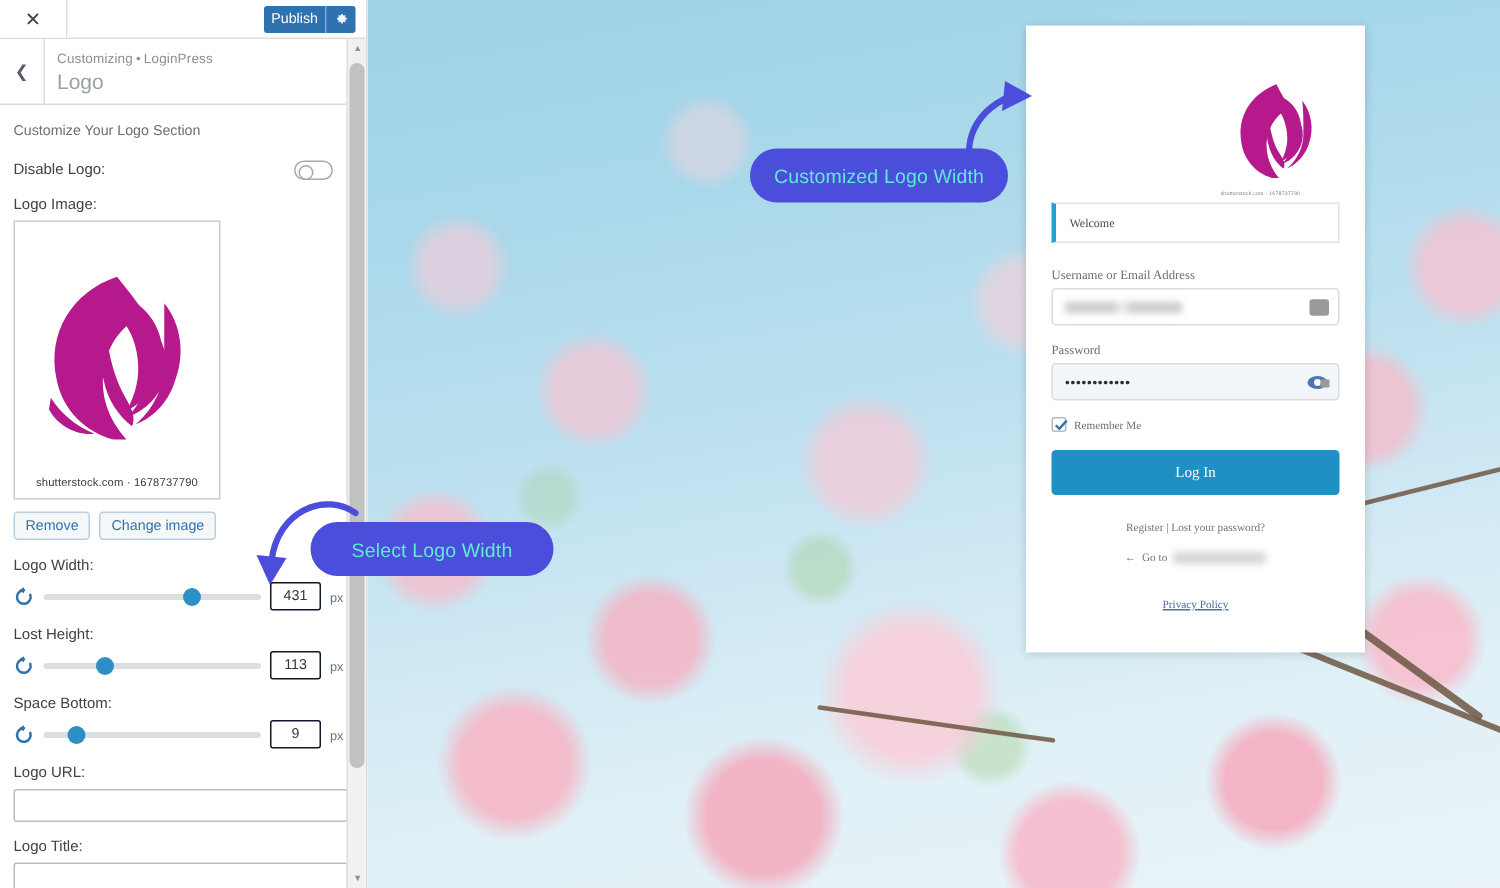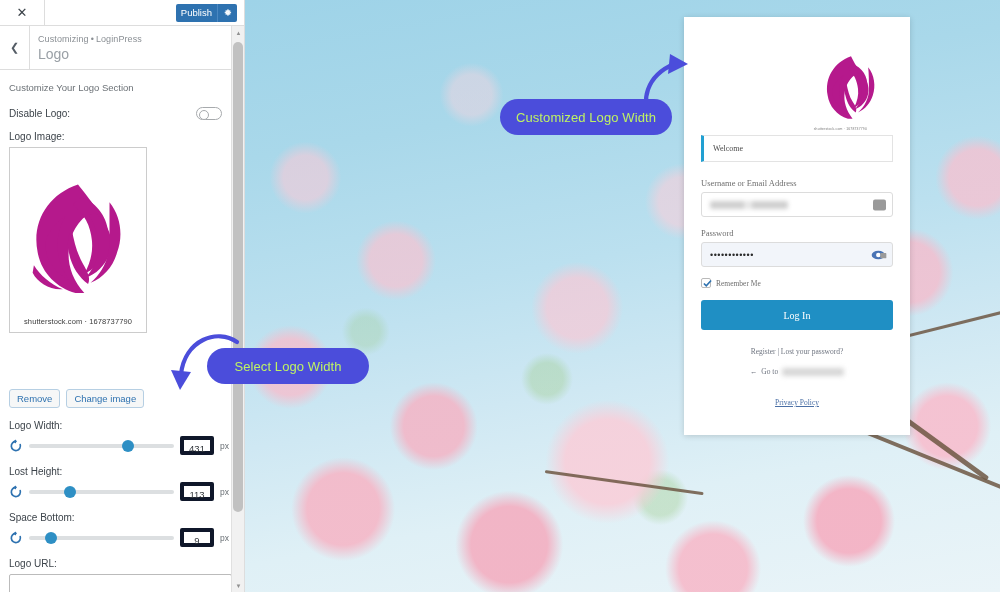--- a/index.html
+++ b/index.html
@@ -209,21 +209,20 @@
   }
   .btn-sec {
     font-size: 9.5px;
     color: #2e72b0;
     background: #f6f7f7;
     border: 1px solid #b6cfe3;
     border-radius: 3px;
     padding: 3px 7px;
     cursor: pointer;
     font-family: "Liberation Sans", sans-serif;
-    margin-top: 48px;
   }
 
   
   .slider-row {
     display: flex;
     align-items: center;
     gap: 6px;
   }
   .reset-ico { width: 14px; height: 14px; flex: none; cursor: pointer; }
   .slider {
@@ -242,21 +241,21 @@
   .slider .knob {
     position: absolute;
     top: 1px;
     width: 12px; height: 12px;
     border-radius: 50%;
     background: #2e8fc4;
     transform: translateX(-50%);
   }
   .num-box {
     width: 34px; height: 19px;
-    border: 4px solid #0f172a;
+    border: 1px solid #0f172a;
     border-radius: 2px;
     background: #fff;
     font-size: 9.5px;
     color: #32373c;
     text-align: center;
     line-height: 17px;
     flex: none;
   }
   .unit {
     font-size: 8.5px;
@@ -442,21 +441,21 @@
   }
   .privacy-row a {
     color: #4a6fa5;
     text-decoration: underline;
   }
 
   
   .pill {
     position: absolute;
     background: #4b4ddb;
-    color: #bef264;
+    color: #5eead4;
     border-radius: 20px;
     display: flex;
     align-items: center;
     justify-content: center;
     font-size: 13px;
     z-index: 30;
     letter-spacing: .1px;
   }
   #pill-customized { left: 500px; top: 99px; width: 172px; height: 36px; }
   #pill-select { left: 207px; top: 348px; width: 162px; height: 36px; }

